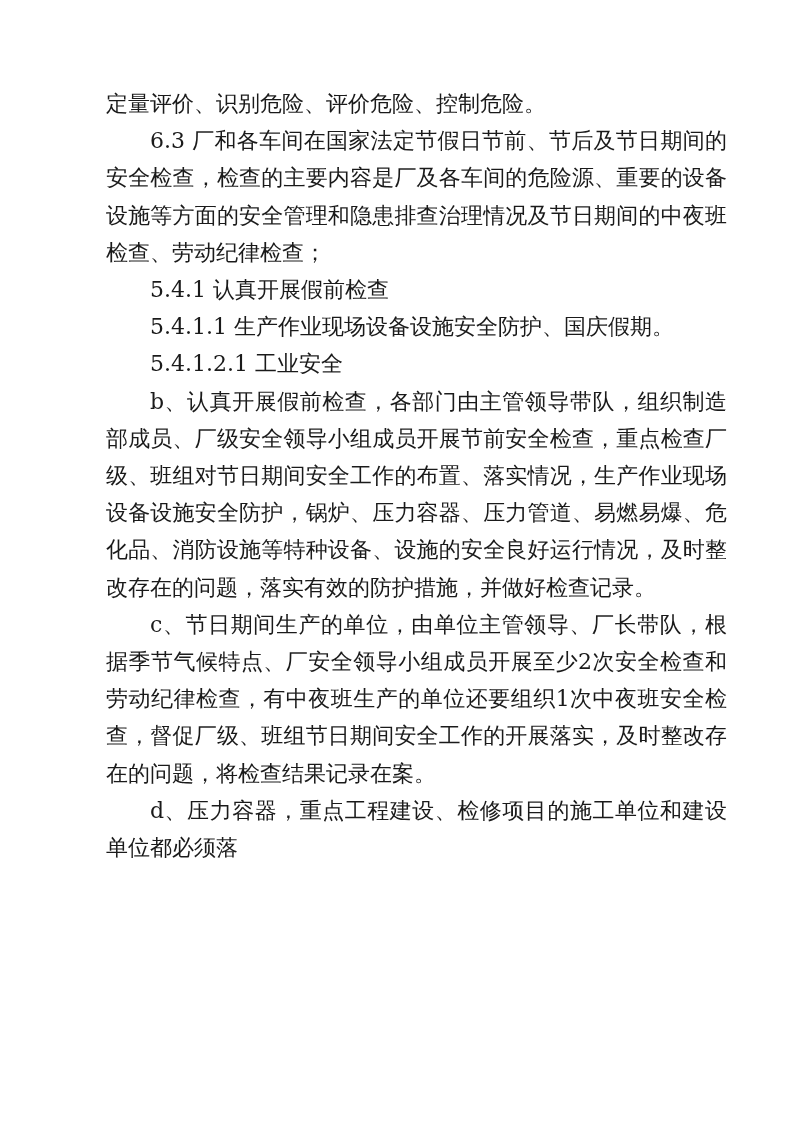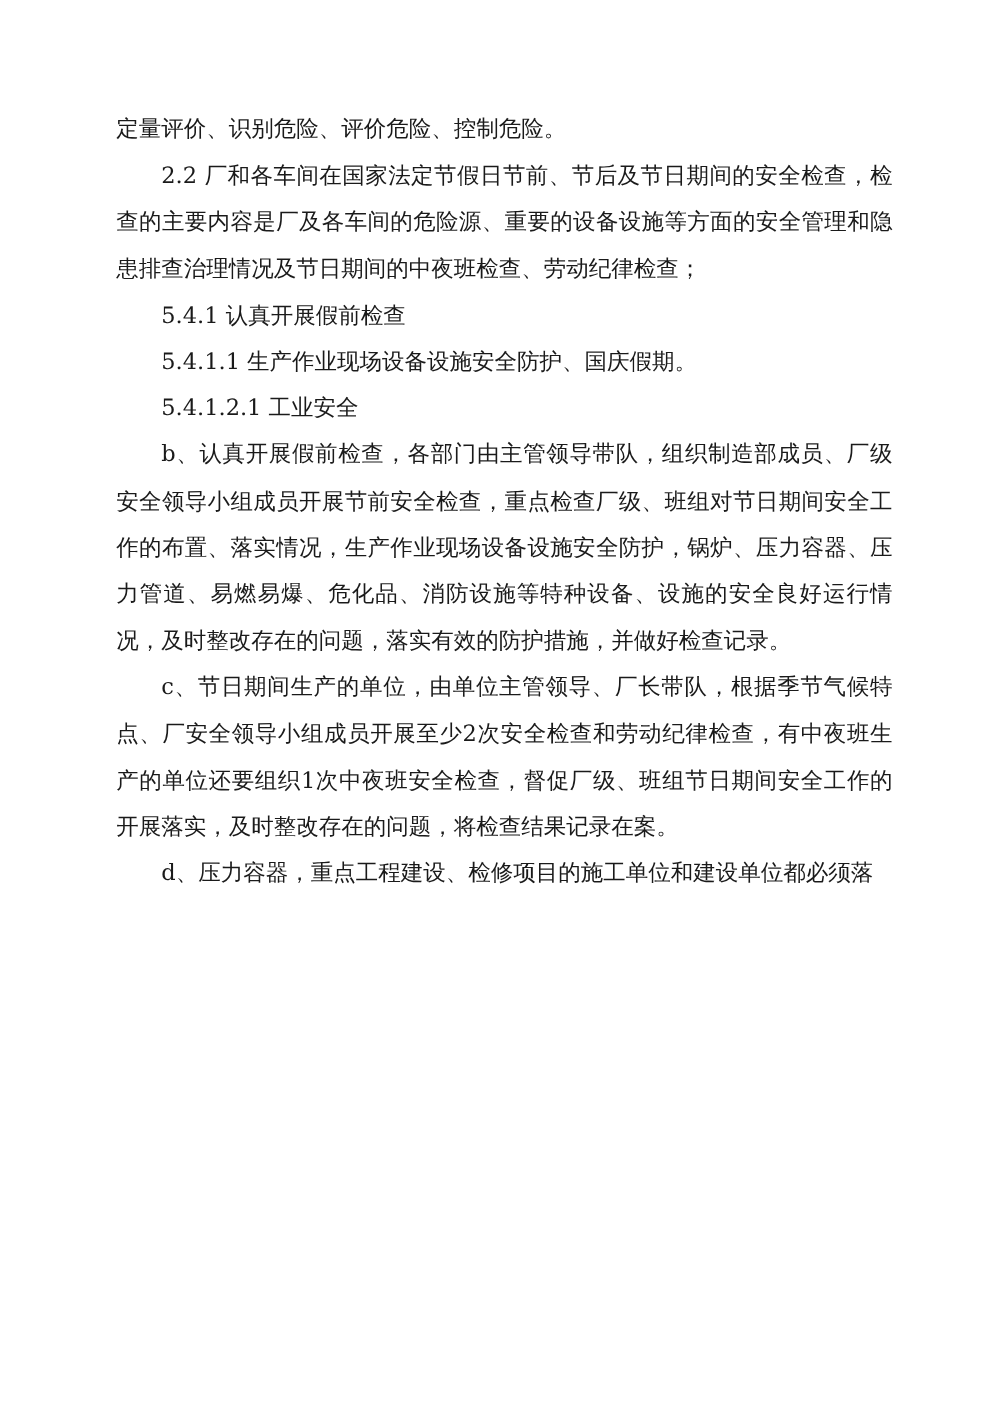--- a/index.html
+++ b/index.html
@@ -1,31 +1,31 @@
 <!DOCTYPE html>
 <html><head>
 <meta charset="utf-8">
 <style>
   html, body { margin: 0; padding: 0; background: #ffffff; }
   body { width: 793px; height: 1122px; position: relative; overflow: hidden; }
   .page {
-    position: absolute; left: 93px; top: 85px; width: 621px;
+    position: absolute; left: 106px; top: 85px; width: 621px;
     font-family: "DejaVu Serif", "Liberation Serif", serif;
-    font-size: 18px; color: #1a1a1a;
+    font-size: 22px; color: #1a1a1a;
     line-height: 37.2px;
     text-align: justify;
   }
   .para { margin: 0; text-indent: 2em; }
   .para.noindent { text-indent: 0; }
 </style>
 </head>
 <body>
 
 <div class="page">
   <p class="para noindent">定量评价、识别危险、评价危险、控制危险。</p>
-  <p class="para">2.2 厂和各车间在国家法定节假日节前、节后及节日期间的安全检查，检查的主要内容是厂及各车间的危险源、重要的设备设施等方面的安全管理和隐患排查治理情况及节日期间的中夜班检查、劳动纪律检查；</p>
+  <p class="para">6.3 厂和各车间在国家法定节假日节前、节后及节日期间的安全检查，检查的主要内容是厂及各车间的危险源、重要的设备设施等方面的安全管理和隐患排查治理情况及节日期间的中夜班检查、劳动纪律检查；</p>
   <p class="para">5.4.1 认真开展假前检查</p>
   <p class="para">5.4.1.1 生产作业现场设备设施安全防护、国庆假期。</p>
   <p class="para">5.4.1.2.1 工业安全</p>
   <p class="para">b、认真开展假前检查，各部门由主管领导带队，组织制造部成员、厂级安全领导小组成员开展节前安全检查，重点检查厂级、班组对节日期间安全工作的布置、落实情况，生产作业现场设备设施安全防护，锅炉、压力容器、压力管道、易燃易爆、危化品、消防设施等特种设备、设施的安全良好运行情况，及时整改存在的问题，落实有效的防护措施，并做好检查记录。</p>
   <p class="para">c、节日期间生产的单位，由单位主管领导、厂长带队，根据季节气候特点、厂安全领导小组成员开展至少2次安全检查和劳动纪律检查，有中夜班生产的单位还要组织1次中夜班安全检查，督促厂级、班组节日期间安全工作的开展落实，及时整改存在的问题，将检查结果记录在案。</p>
   <p class="para">d、压力容器，重点工程建设、检修项目的施工单位和建设单位都必须落</p>
 </div>
 
 </body></html>

